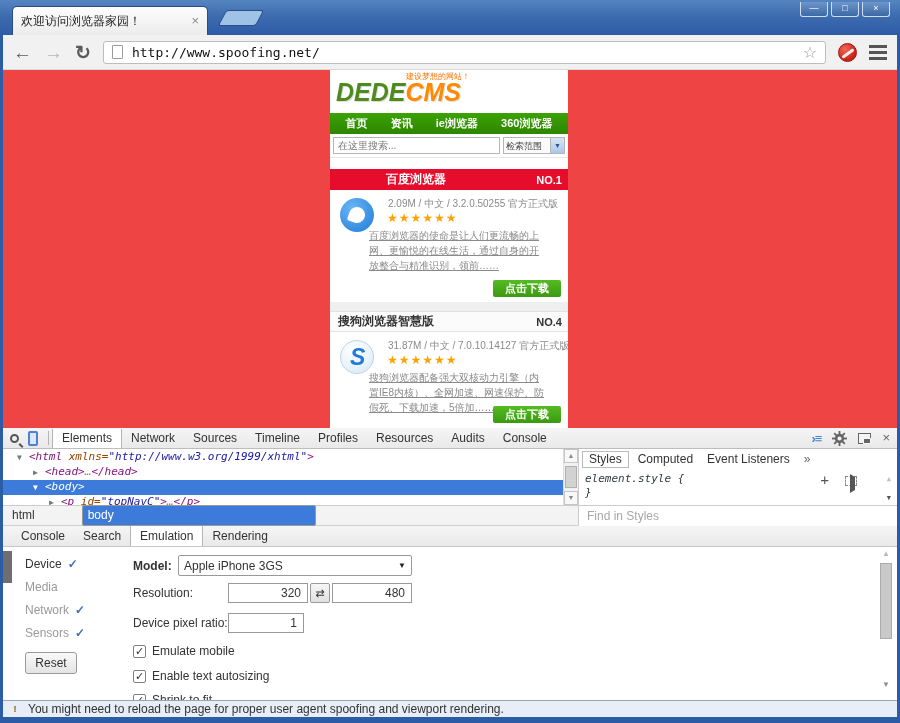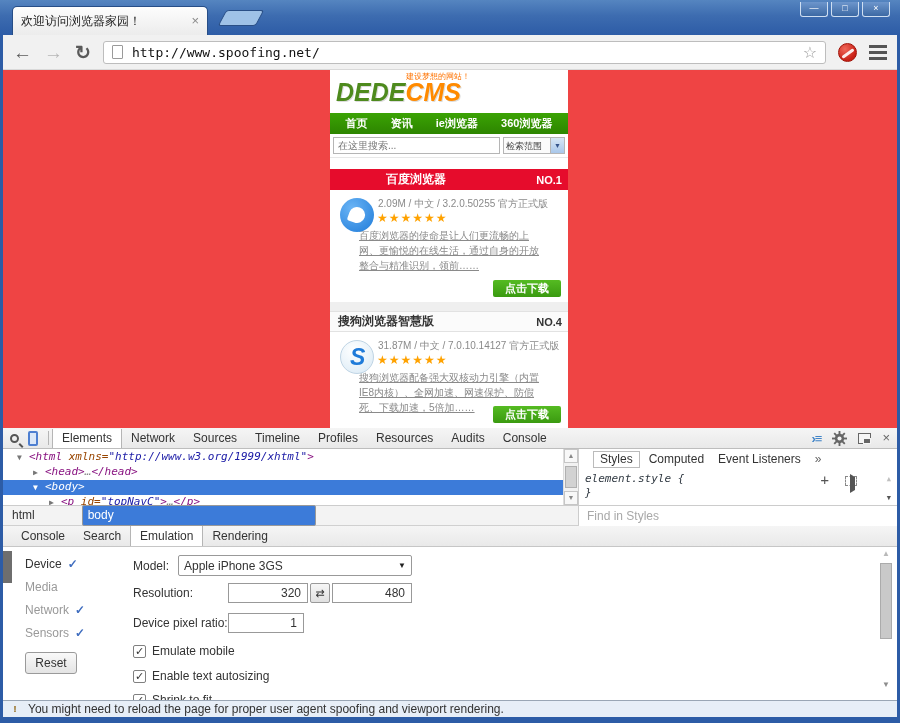--- a/index.html
+++ b/index.html
@@ -63,21 +63,21 @@
   .p-scope-btn { width:14px; height:100%; background:linear-gradient(#d8e6f5,#a9c7ea);
     border-left:1px solid #b5b5b5; text-align:center; font-size:7px; color:#34538a; line-height:15px; }
   .p-gap { height:11px; }
   .p-banner { height:21px; display:flex; align-items:center; font-weight:bold; }
   .p-banner.red { background:#e60c2c; color:#fff; }
   .p-banner .bt { margin-left:56px; font-size:12px; white-space:nowrap; }
   .p-banner .br { margin-left:auto; margin-right:6px; font-size:11px; }
   .p-banner.light { background:#fbfbfb; border-top:1px solid #e2e2e2; border-bottom:1px solid #e2e2e2;
     color:#333; }
   .p-banner.light .bt { margin-left:8px; }
-  .p-card { position:relative; height:112px; background:#fff; }
+  .p-card { position:relative; height:112px; background:#fff;padding-left:10px; }
   .p-card.c2 { height:96px; }
   .p-ic { position:absolute; left:10px; top:8px; width:34px; height:34px; border-radius:50%; overflow:hidden; }
   .p-ic.baidu { background:radial-gradient(circle at 35% 30%, #6ab4f5, #1f7bd9); }
   .p-ic-core { position:absolute; left:9px; top:9px; width:16px; height:16px; background:#fff;
     border-radius:50% 50% 50% 12%; transform:rotate(20deg); }
   .p-ic.sogou { background:radial-gradient(circle at 40% 30%, #ffffff, #d8e9f5); border:1px solid #bfd4e4; }
   .sogou-s { position:absolute; left:9px; top:3px; font-size:23px; font-weight:bold; font-style:italic;
     color:#1f7bd9; line-height:26px; }
   .p-meta { margin-left:48px; padding-top:7px; font-size:10px; color:#8a8a8a;
     white-space:nowrap; overflow:hidden; }
@@ -126,21 +126,21 @@
   .sb-btn.bottom { position:absolute; bottom:0; left:0; right:0; }
   .sb-thumb { position:absolute; top:17px; left:1px; right:1px; height:22px; background:#d2d2d2;
     border:1px solid #b0b0b0; }
   .crumbs { position:absolute; left:0; bottom:0; width:575px; height:20px; background:#f3f3f3;
     border-top:1px solid #ccc; display:flex; align-items:center; font-size:12px; }
   .crumb { padding:0 9px; color:#333; height:19px; line-height:19px; }
   .crumb.sel { background:#3c7bd9; color:#fff;margin-left:38px; }
 
   .styles-pane { position:absolute; left:575px; right:0; top:0; height:56px; border-left:1px solid #ccc; }
   .styles-tabs { height:20px; display:flex; align-items:center; font-size:12px; color:#333;
-    padding-left:14px; white-space:nowrap; overflow:hidden;text-align:right; }
+    padding-left:3px; white-space:nowrap; overflow:hidden;text-align:right; }
   .stab { padding:0 7px; }
   .stab.chip { border:1px solid #bbb; background:#fff; line-height:15px; padding:0 6px; margin-right:2px; }
   .stab.more { color:#666; }
   .styles-body { position:relative; height:36px; font-family:"DejaVu Sans Mono",monospace;
     font-style:italic; font-size:11px; color:#303942; padding:3px 0 0 6px; line-height:14px; }
   .plus-ic { position:absolute; right:68px; top:4px; font-size:14px; color:#555; font-style:normal; }
   .state-ic { position:absolute; right:40px; top:7px; width:12px; height:10px; border:1px dashed #888; }
   .state-cursor { width:0; height:0; border-left:5px solid #555; border-top:3px solid transparent;
     border-bottom:3px solid transparent; margin:2px 0 0 4px; }
   .s-arrows { position:absolute; right:6px; top:3px; display:flex; flex-direction:column; gap:5px;
@@ -164,21 +164,21 @@
   .em-item { height:23px; padding-left:13px; font-size:12px; color:#999; display:flex;
     align-items:center; gap:6px; }
   .em-item.active { color:#333; }
   .em-check { color:#3f6dbf; font-size:12px; font-weight:bold; }
   .reset-btn { margin:8px 0 0 13px; width:52px; height:22px; border:1px solid #9a9a9a; border-radius:3px;
     background:linear-gradient(#f9f9f9,#e4e4e4); font-size:12px; color:#333; text-align:center;
     line-height:20px; }
   .em-form { position:absolute; left:130px; top:0; right:40px; font-size:12px; color:#333; }
   .f-row { position:absolute; left:0; display:flex; align-items:center; }
   .row-model { top:8px; } .row-res { top:36px; } .row-dpr { top:66px; }
-  .row-model .f-label { width:45px; } .row-res .f-label, .row-dpr .f-label { width:95px; }
+  .row-model .f-label { width:45px;font-weight:bold; } .row-res .f-label, .row-dpr .f-label { width:95px; }
   .sel { width:234px; height:21px; border:1px solid #999; border-radius:2px; background:#fff;
     display:flex; align-items:center; padding:0 5px; }
   .sel-text { flex:1; font-size:12px; white-space:nowrap; overflow:hidden; }
   .sel-arrow { font-size:8px; color:#222; }
   .num-in { height:20px; border:1px solid #999; font-size:12px; text-align:right; padding:0 6px;
     font-family:inherit; color:#333; background:#fff; }
   .w80 { width:80px; } .w76 { width:76px; }
   .swap-btn { width:20px; height:20px; border:1px solid #999; border-radius:2px;
     background:linear-gradient(#f6f6f6,#e0e0e0); margin:0 2px; text-align:center; line-height:18px;
     font-size:11px; color:#333; }

